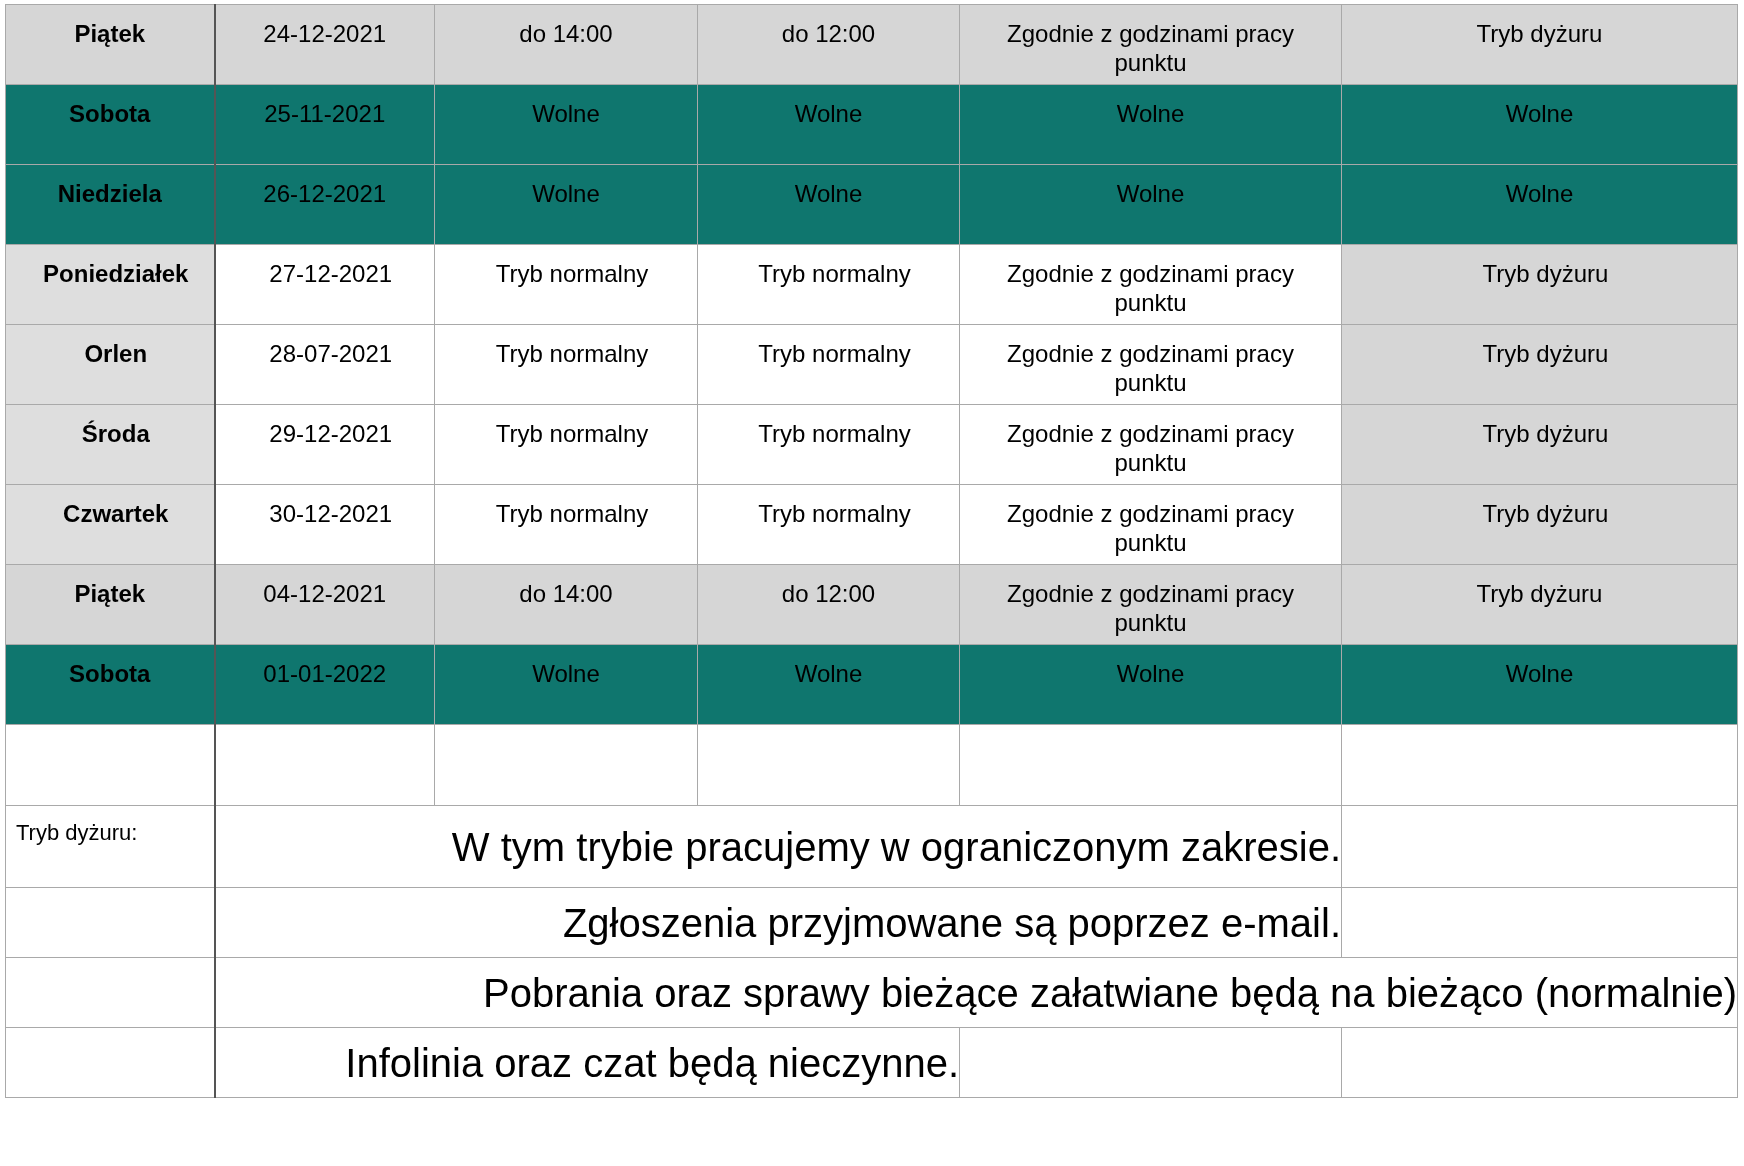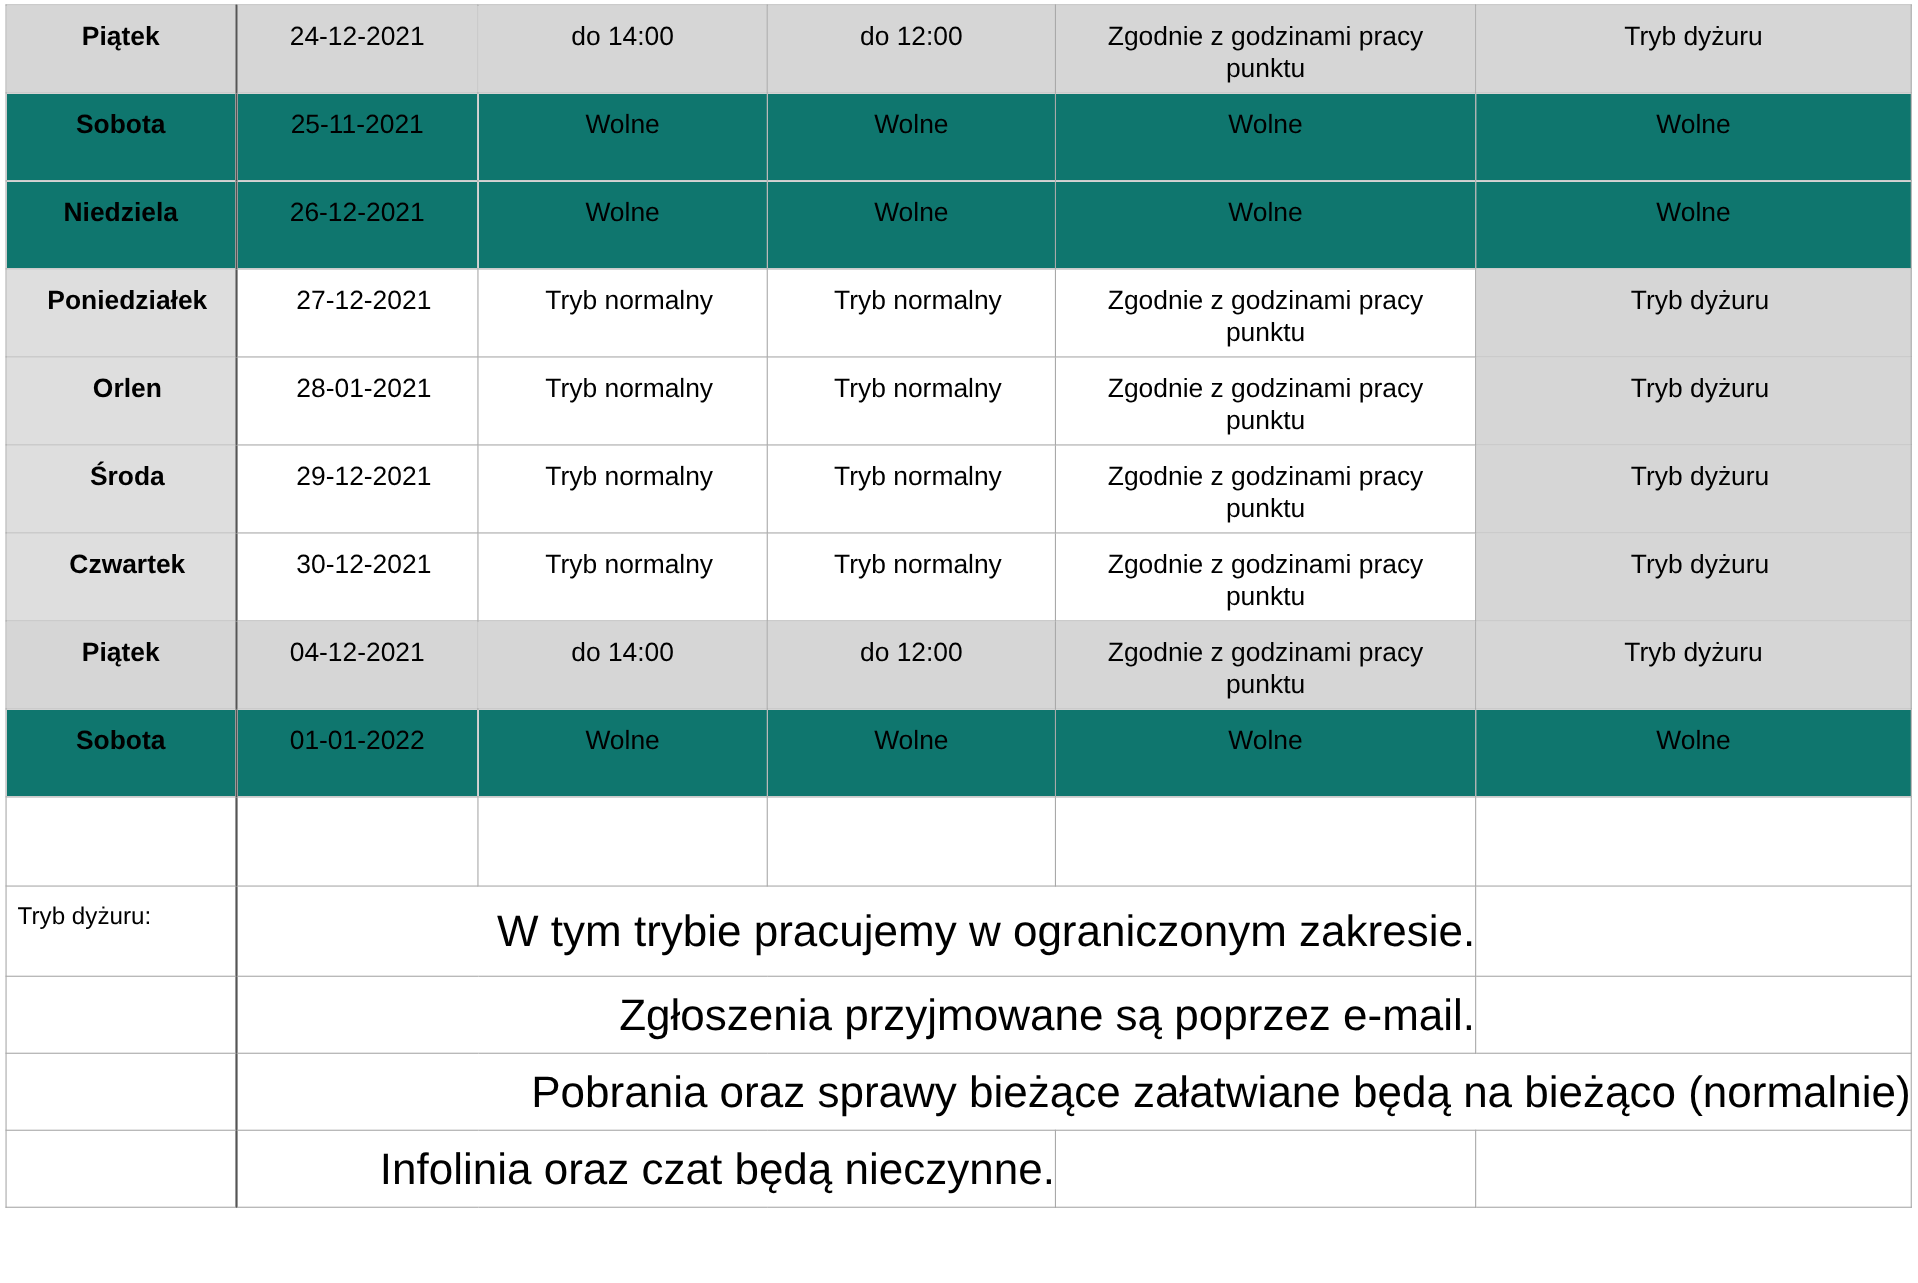--- a/index.html
+++ b/index.html
@@ -83,21 +83,21 @@
   <tr class="day bg-white">
     <td class="c0 day-name">Poniedziałek</td>
     <td>27-12-2021</td>
     <td>Tryb normalny</td>
     <td>Tryb normalny</td>
     <td style="padding-left:40px;padding-right:40px">Zgodnie z godzinami pracy punktu</td>
     <td class="bok">Tryb dyżuru</td>
   </tr>
   <tr class="day bg-white">
     <td class="c0 day-name">Orlen</td>
-    <td>28-01-2021</td>
+    <td>28-07-2021</td>
     <td>Tryb normalny</td>
     <td>Tryb normalny</td>
     <td style="padding-left:40px;padding-right:40px">Zgodnie z godzinami pracy punktu</td>
     <td class="bok">Tryb dyżuru</td>
   </tr>
   <tr class="day bg-white">
     <td class="c0 day-name">Środa</td>
     <td>29-12-2021</td>
     <td>Tryb normalny</td>
     <td>Tryb normalny</td>

